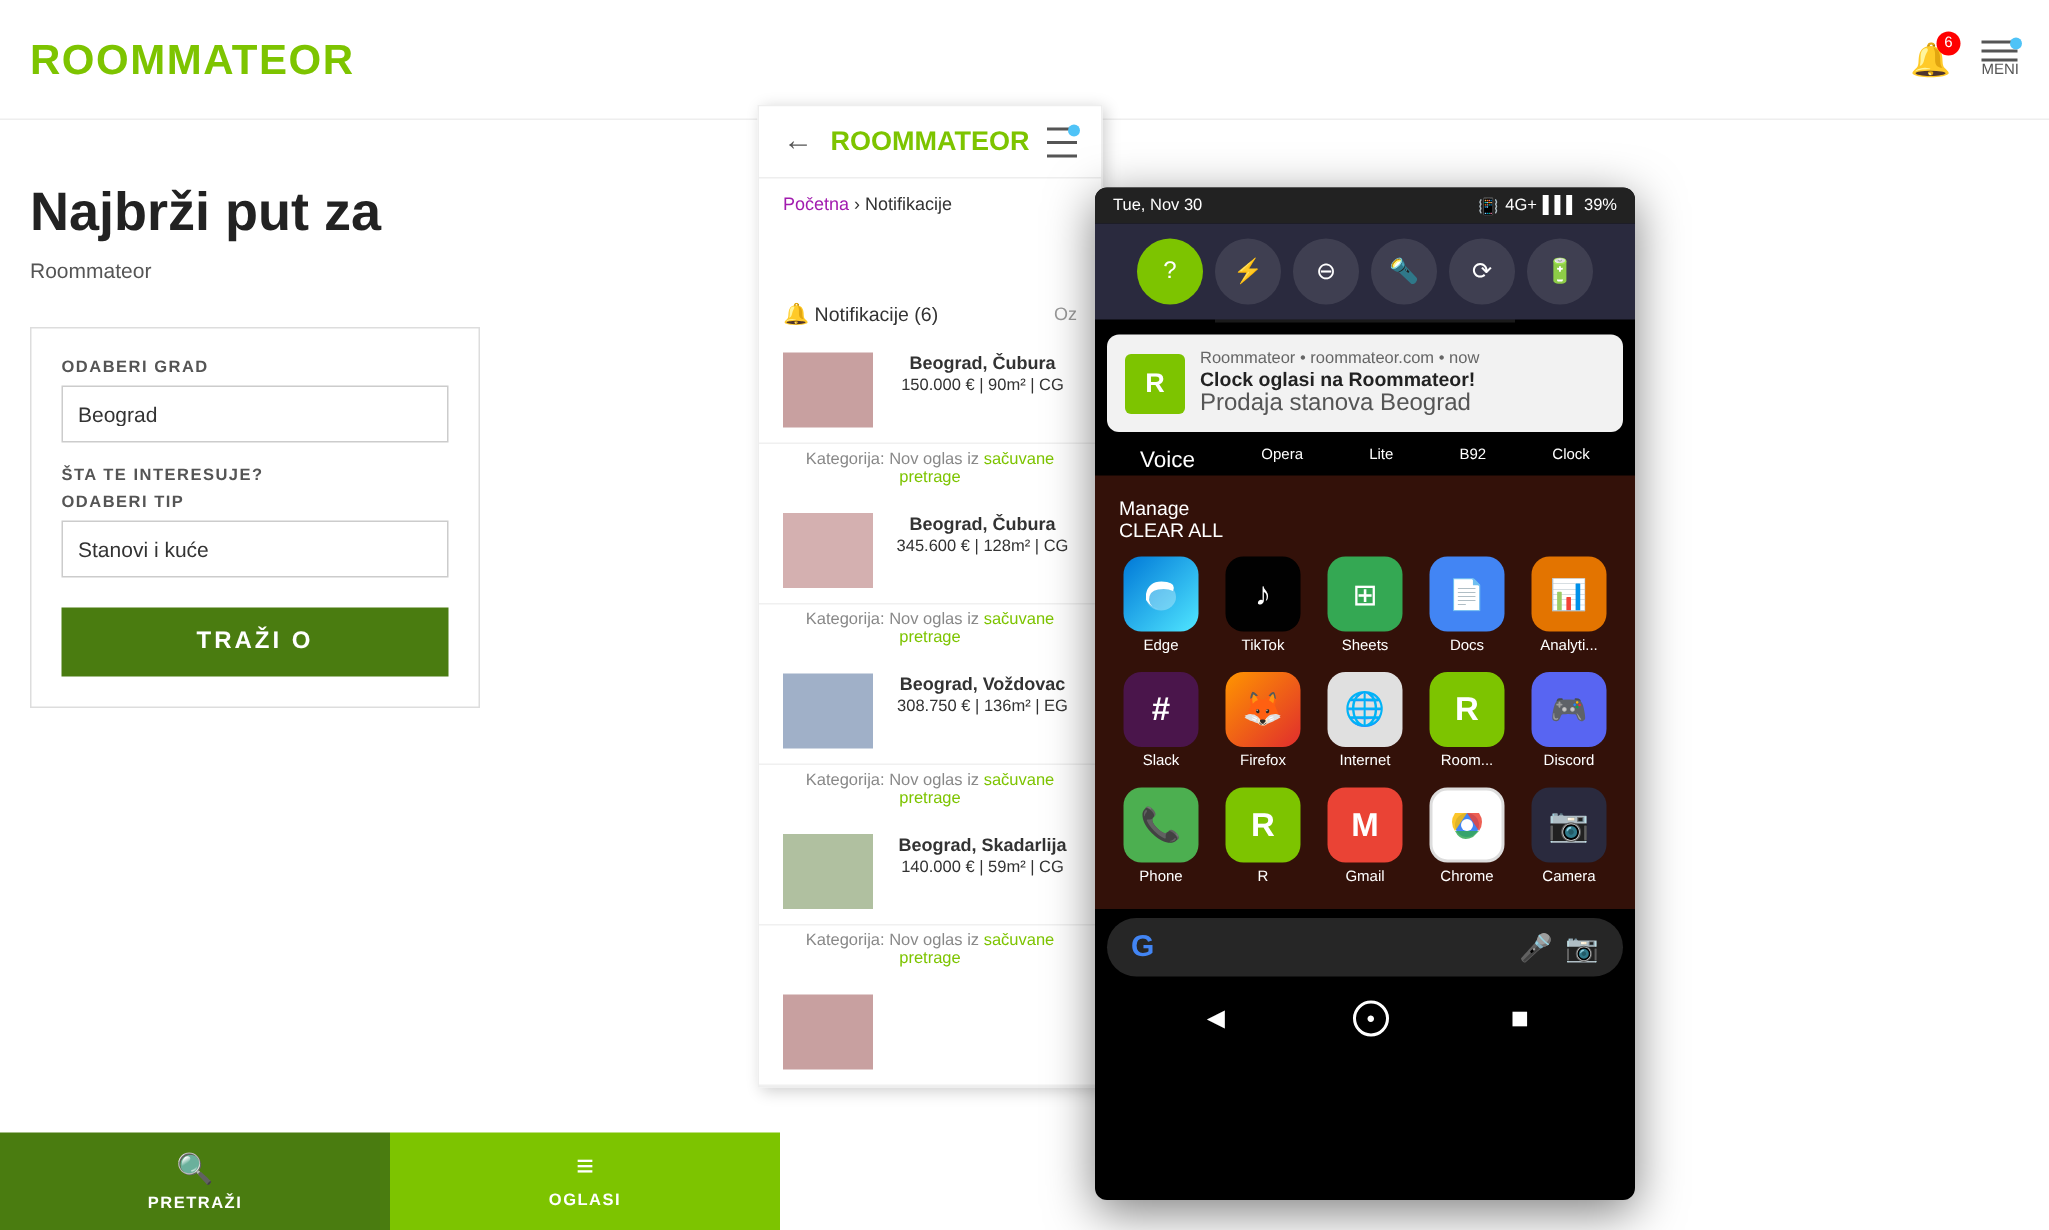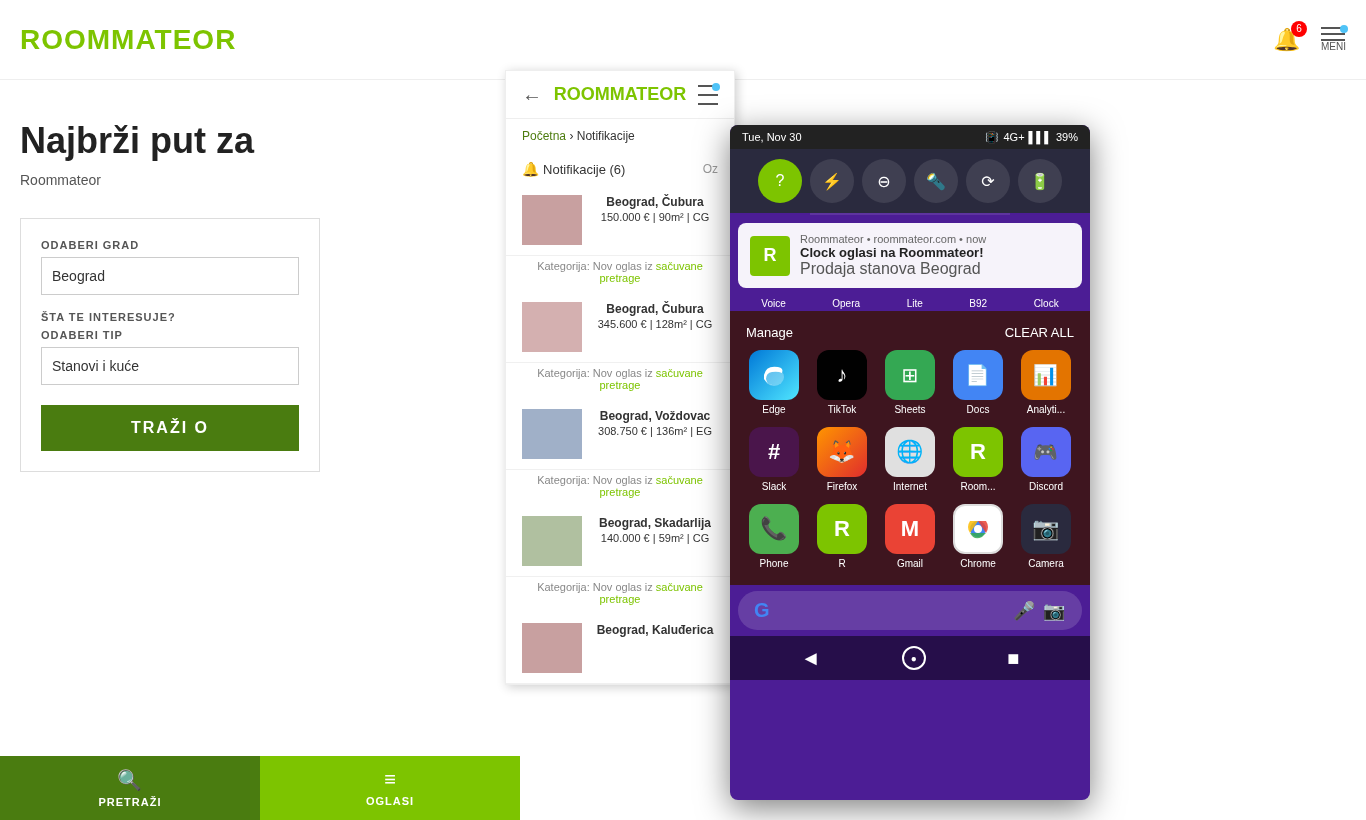--- a/index.html
+++ b/index.html
@@ -50,40 +50,40 @@
     }
     .notif-header-bar {
       background: #fff; display: flex; align-items: center; padding: 12px 16px; border-bottom: 1px solid #eee;
       gap: 10px;
     }
     .notif-back { font-size: 20px; color: #555; cursor: pointer; }
     .notif-logo { color: #7DC400; font-size: 18px; font-weight: 900; flex: 1; text-align: center; }
     .notif-menu-wrap { position: relative; }
 
     .breadcrumb { padding: 10px 16px; font-size: 12px; color: #888; }
-    .breadcrumb a { color: #4d7c0f; text-decoration: none; }
+    .breadcrumb a { color: #a21caf; text-decoration: none; }
     .breadcrumb span { color: #333; }
 
-    .notif-section-title { padding: 8px 16px; font-size: 13px; color: #333; display: flex; justify-content: space-between; align-items: center; }
+    .notif-section-title { padding: 8px 16px; font-size: 13px; color: #333; display: flex; justify-content: space-between; align-items: center; margin-top: 40px; }
     .notif-section-title .bell-sm { font-size: 14px; color: #555; }
     .notif-oz { font-size: 12px; color: #999; }
 
     .notif-list { overflow-y: auto; max-height: 520px; text-align: center; }
     .notif-item { display: flex; padding: 10px 16px; border-bottom: 1px solid #f0f0f0; gap: 10px; }
     .notif-img { width: 60px; height: 50px; background: #ccc; flex-shrink: 0; overflow: hidden; }
     .notif-content { flex: 1; }
     .notif-title { font-size: 12px; font-weight: bold; color: #333; margin-bottom: 2px; }
     .notif-price { font-size: 11px; color: #333; }
     .notif-cat { font-size: 11px; color: #888; padding: 4px 16px 8px 16px; }
     .notif-cat a { color: #7DC400; text-decoration: none; }
 
     
     .phone-overlay {
       position: absolute; top: 125px; left: 730px; width: 360px; height: 675px;
-      background: #4c1d95; border-radius: 8px; overflow: hidden; z-index: 20;
+      background: #000000; border-radius: 8px; overflow: hidden; z-index: 20;
       box-shadow: 0 8px 32px rgba(0,0,0,0.5);
     }
     .phone-status-bar {
       background: #222; color: #fff; font-size: 11px; padding: 4px 12px;
       display: flex; justify-content: space-between; align-items: center; height: 24px;
     }
     .status-right { display: flex; align-items: center; gap: 4px; font-size: 11px; }
 
     .quick-settings {
       background: #2a2a3e; padding: 10px 12px; display: flex; gap: 8px; align-items: center; justify-content: center;
@@ -104,21 +104,21 @@
     .notif-card-text { flex: 1; }
     .notif-card-source { font-size: 11px; color: #666; }
     .notif-card-title { font-size: 13px; font-weight: bold; color: #222; }
     .notif-card-sub { font-size: 16px; color: #555; }
 
     
     .app-grid-area {
       background: rgba(60,20,10,0.85); padding: 10px 0;
     }
     .app-grid-header {
-      display: flex; justify-content: space-between; padding: 4px 16px;
+      display: flex; justify-content: space-between; padding: 4px 16px; flex-direction: column;
     }
     .app-grid-manage { color: #fff; font-size: 13px; cursor: pointer; }
     .app-grid-clear { color: #fff; font-size: 13px; cursor: pointer; }
 
     .app-row { display: flex; justify-content: space-around; padding: 6px 10px; }
     .app-item { display: flex; flex-direction: column; align-items: center; gap: 4px; width: 60px; cursor: pointer; }
     .app-icon {
       width: 50px; height: 50px; border-radius: 12px;
       display: flex; align-items: center; justify-content: center; font-size: 22px; color: #fff;
     }
@@ -270,24 +270,20 @@
       <div class="notif-content">
         <div class="notif-title">Beograd, Skadarlija</div>
         <div class="notif-price">140.000 € | 59m² | CG</div>
       </div>
     </div>
     <div class="notif-cat">Kategorija: Nov oglas iz <a href="#">sačuvane pretrage</a></div>
   </div>
       <div>
     <div class="notif-item" style="cursor:pointer;">
       <div class="notif-img" style="background:#c8a0a0;"></div>
-      <div class="notif-content">
-        <div class="notif-title">Beograd, Kaluđerica</div>
-        <div class="notif-price"></div>
-      </div>
     </div>
 
   </div>
     </div>
 </div>
 
 <div class="phone-overlay">
 
   <div class="phone-status-bar">
     <span>Tue, Nov 30</span>
@@ -326,21 +322,21 @@
       <span>R</span>
     </div>
     <div class="notif-card-text">
       <div class="notif-card-source">Roommateor • roommateor.com • now</div>
       <div class="notif-card-title">Clock oglasi na Roommateor!</div>
       <div class="notif-card-sub">Prodaja stanova Beograd</div>
     </div>
   </div>
 
   <div style="display:flex;justify-content:space-around;padding:2px 8px;">
-    <span style="color:#fff;font-size:10px;">Voice</span>
+    <span style="color:#fff;font-size:15px;">Voice</span>
     <span style="color:#fff;font-size:10px;">Opera</span>
     <span style="color:#fff;font-size:10px;">Lite</span>
     <span style="color:#fff;font-size:10px;">B92</span>
     <span style="color:#fff;font-size:10px;text-align:center;">Clock</span>
   </div>
 
   <div class="app-grid-area">
     <div class="app-grid-header">
       <span class="app-grid-manage">Manage</span>
       <span class="app-grid-clear">CLEAR ALL</span>

